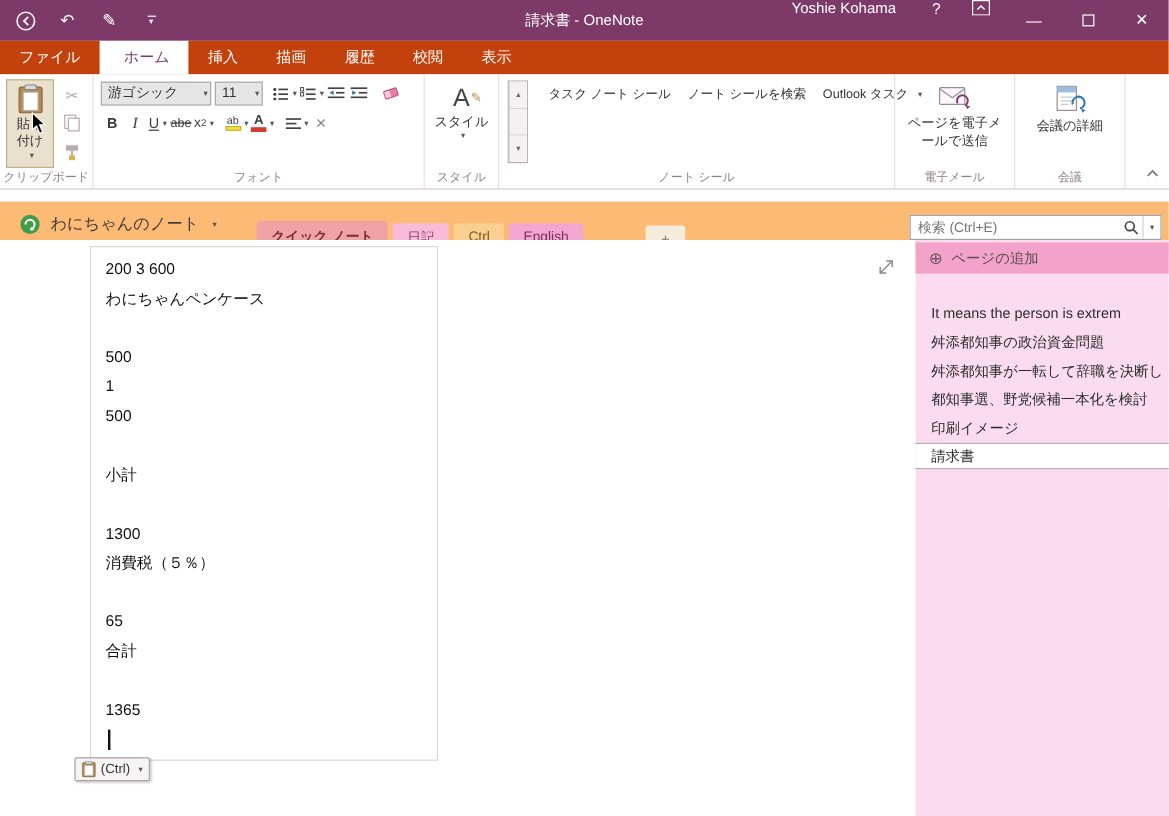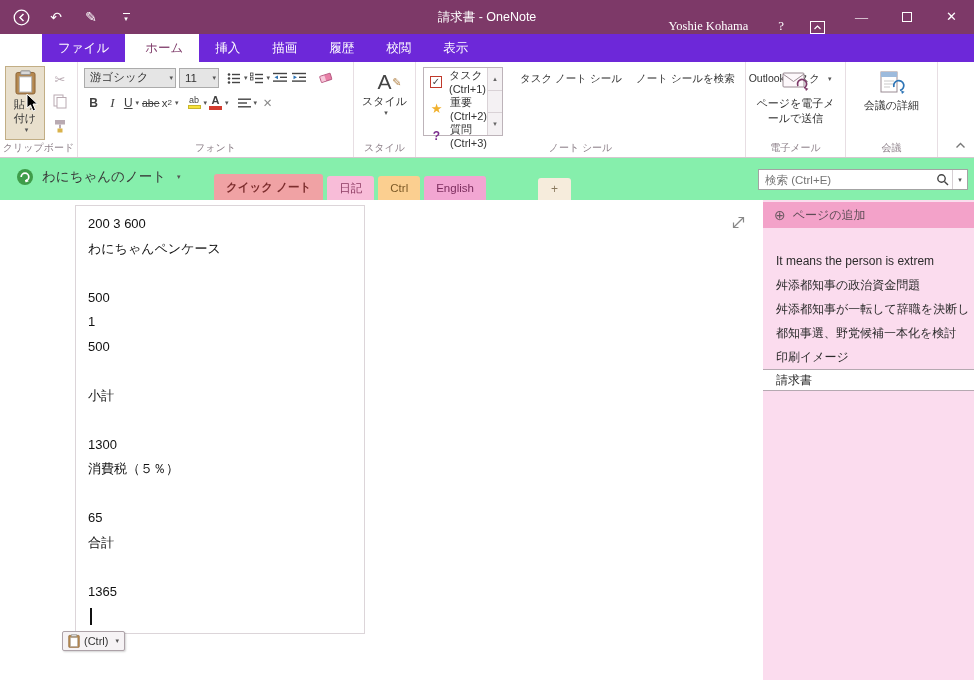--- a/index.html
+++ b/index.html
@@ -7,29 +7,29 @@
   body { font-family:"Liberation Sans","DejaVu Sans",sans-serif; background:#fff; position:relative; }
   .window { position:absolute; inset:0; }
 
   
   .titlebar { position:absolute; top:0; left:0; right:0; height:34px; background:#7d3968; color:#fff; display:flex; align-items:center; }
   .qat { display:flex; align-items:center; gap:17px; padding-left:12px; z-index:2; }
   .qicon { width:18px; height:18px; display:flex; align-items:center; justify-content:center; font-size:14px; color:#fff; }
   .qmenu { display:flex; flex-direction:column; align-items:center; font-size:7px; line-height:5px; }
   .qmenu i { display:block; width:7px; border-top:1.4px solid #fff; margin-bottom:2px; }
   .tb-title { position:absolute; left:0; right:0; text-align:center; font-size:12.5px; pointer-events:none; }
-  .tb-right { margin-left:auto; display:flex; align-items:flex-end; height:100%; z-index:2;font-family:Liberation Serif, serif; }
+  .tb-right { margin-left:auto; display:flex; align-items:flex-start; height:100%; z-index:2; }
   .tb-user { font-size:12.5px; margin-right:30px; }
   .tb-help { font-size:13px; margin-right:26px; }
   .tb-ribopt { margin-right:14px; display:flex; }
   .wbtn { width:45px; height:34px; display:flex; align-items:center; justify-content:center; font-size:13px; color:#fff; }
   .maxbox { width:10px; height:10px; border:1px solid #fff; display:inline-block; }
 
   
-  .ribbontabs { position:absolute; top:34px; left:0; right:0; height:28px; background:#6d28d9; display:flex;margin-left:42px; }
+  .ribbontabs { position:absolute; top:34px; left:0; right:0; height:28px; background:#c2410c; display:flex; }
   .rtab { padding:0 16px; line-height:28px; font-size:12.5px; color:#fff; white-space:nowrap; }
   .rtab.active { background:#fff; color:#7d3968;padding-left:20px; }
 
   
   .ribbon { position:absolute; top:62px; left:0; right:0; height:96px; background:#fff; border-bottom:1px solid #d5c7cf; display:flex; }
   .rg { position:relative; border-right:1px solid #e7dee3; padding:3px 2px 16px; }
   .rg-label { position:absolute; bottom:2px; left:0; right:0; text-align:center; font-size:10px; color:#8d8089; white-space:nowrap; }
   .dd { font-size:7px; color:#555; margin-left:3px; }
 
   .rg.clipboard { width:78px; display:flex; }
@@ -71,21 +71,21 @@
   .tagact:nth-child(3)::after { content:"▾"; font-size:7px; color:#555; margin-left:2px; }
 
   .rg.email { width:100px; }
   .rg.meeting { width:92px; }
   .bigbtn { display:flex; flex-direction:column; align-items:center; text-align:center; font-size:11px; color:#333; padding-top:5px; line-height:1.35; }
   .bigbtn .blbl { margin-top:3px; padding:0 3px; }
   .rg.filler { flex:1; border-right:none; }
   .collapse { position:absolute; right:8px; bottom:4px; }
 
   
-  .nbbar { position:absolute; top:158px; left:0; right:0; height:42px; background:#86efac; }
+  .nbbar { position:absolute; top:168px; left:0; right:0; height:42px; background:#fdba74; }
   .nbdrop { position:absolute; left:16px; top:10px; display:flex; align-items:center; gap:8px; font-size:13.5px; color:#3a3a3a; }
   .sectabs { position:absolute; left:214px; bottom:0; display:flex; align-items:flex-end; gap:4px; }
   .stab { height:24px; padding:0 12px; display:flex; align-items:center; font-size:11.5px; border-radius:3px 3px 0 0; white-space:nowrap; }
   .stab.active { height:26px; font-weight:bold; }
   .stab.add { background:#f6ecdc; color:#8a7a5f; height:22px; padding:0 13px; font-size:12px; }
   .searchbox { position:absolute; right:6px; top:11px; width:210px; height:21px; border:1px solid #a3a3a3; background:#fff; display:flex; align-items:center; }
   .searchbox input { border:none; outline:none; flex:1; font-size:11.5px; padding:0 6px; color:#555; font-family:inherit; background:transparent; min-width:0; }
   .searchbox .mag { display:flex; margin-right:3px; }
   .searchbox .sdd { width:15px; align-self:stretch; border-left:1px solid #d6cfd3; display:flex; align-items:center; justify-content:center; font-size:7px; color:#555; }
 
@@ -299,38 +299,20 @@
       <div class="styles-btn">
         <span class="bigA">A<span class="pen">✎</span></span>
         <span>スタイル</span>
         <span class="dd">▾</span>
       </div>
       <div class="rg-label">スタイル</div>
     </div>
 
     <div class="rg tags">
       <div class="tagbox">
-        <div class="tagrows">
-
-            <div class="tag-row">
-              <span class="tag-ic"></span>
-              <span>タスク (Ctrl+1)</span>
-            </div>
-
-            <div class="tag-row">
-              <span class="tag-ic"></span>
-              <span>重要 (Ctrl+2)</span>
-            </div>
-
-            <div class="tag-row">
-              <span class="tag-ic"></span>
-              <span>質問 (Ctrl+3)</span>
-            </div>
-
-        </div>
         <div class="tagscroll">
           <div class="tsc">▴</div>
           <div class="tsc"></div>
           <div class="tsc">▾</div>
         </div>
       </div>
       <div class="tagacts">
 
           <div class="tagact">
             <span class="ta-ic"></span>

